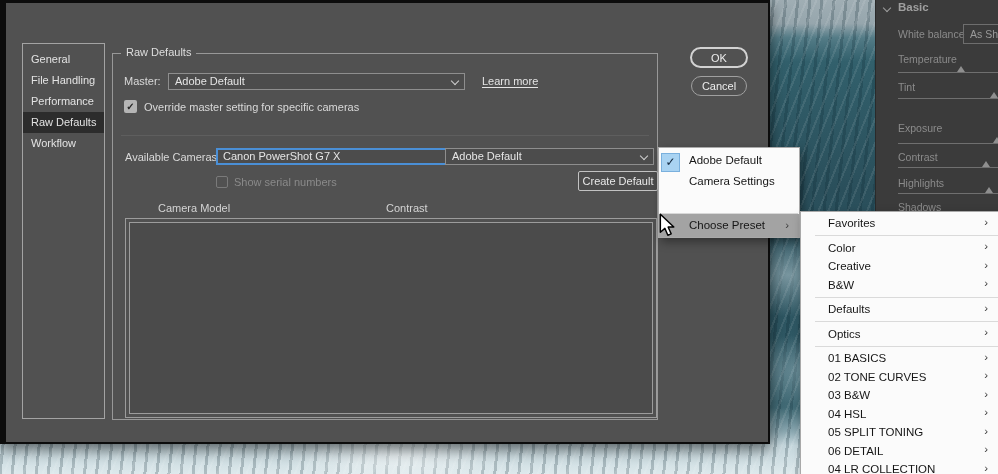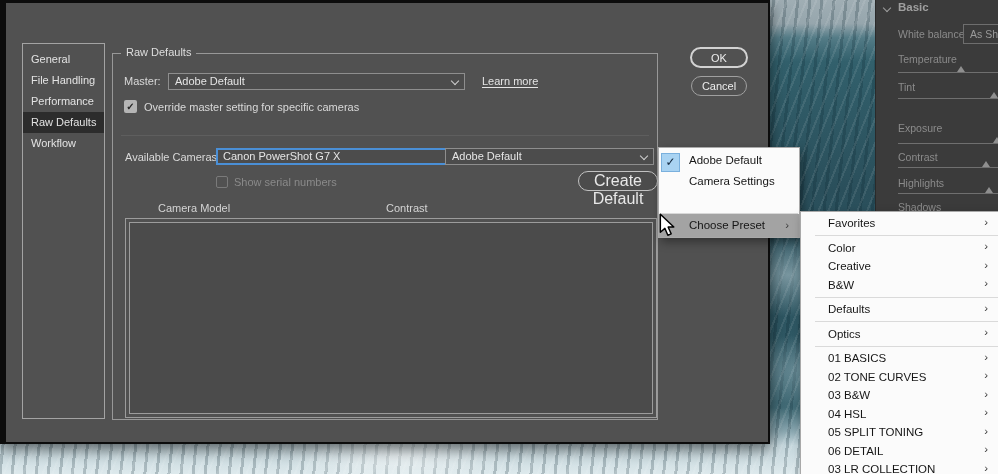--- a/index.html
+++ b/index.html
@@ -75,22 +75,22 @@
   }
   .sel-focus { border:1px solid #4a8fd6; box-shadow:inset 0 0 0 1px #4a8fd6; }
   .chev { position:absolute; right:6px; top:4px; width:6px; height:6px;
     border-right:1px solid #cfcfcf; border-bottom:1px solid #cfcfcf; transform:rotate(45deg); }
   .link { position:absolute; color:#e4e4e4; font-size:11px; border-bottom:1px solid #e4e4e4; white-space:nowrap; }
   .cb { position:absolute; width:13px; height:13px; background:#b5b5b5; border-radius:2px;
     color:#262626; font-size:10px; font-weight:bold; line-height:13px; text-align:center; }
   .cb-off { position:absolute; width:12px; height:12px; border:1px solid #7a7a7a; border-radius:2px; }
   .dim { color:#8a8a8a; }
   .btn-flat {
-    position:absolute; background:#4c4c4c; border:1px solid #c2c2c2; border-radius:10px;
-    color:#e8e8e8; font-size:16px; text-align:center;
+    position:absolute; background:#4c4c4c; border:1px solid #c2c2c2; border-radius:2px;
+    color:#e8e8e8; font-size:11px; text-align:center;
   }
   .hrule { position:absolute; left:8px; right:8px; height:1px; background:#5e5e5e; }
   .col-hdr { position:absolute; color:#d4d4d4; font-size:11px; white-space:nowrap; }
   .tbl-outer { position:absolute; left:12px; top:164px; width:532px; height:200px; border:1px solid #9c9c9c; }
   .tbl-inner { position:absolute; inset:3px; border:1px solid #9c9c9c; background:#4b4b4b; }
   .btn-pill {
     position:absolute; border-radius:12px; background:transparent; color:#ececec;
     font-size:11px; text-align:center;
   }
 
@@ -279,21 +279,21 @@
       </div>
     <div class="s-item">
         <span>05 SPLIT TONING</span>
         <span class="s-arrow">›</span>
       </div>
     <div class="s-item">
         <span>06 DETAIL</span>
         <span class="s-arrow">›</span>
       </div>
     <div class="s-item">
-        <span>03 LR COLLECTION</span>
+        <span>04 LR COLLECTION</span>
         <span class="s-arrow">›</span>
       </div>
   </div>
 
   <svg class="cursor" width="17" height="25" viewBox="0 0 14 21">
     <polygon points="1,1 1,16.2 4.8,12.9 7.3,18.7 10.1,17.5 7.5,11.8 12.3,11.8" fill="#ffffff" stroke="#000000" stroke-width="1.2" stroke-linejoin="round"></polygon>
   </svg>
 
 </div>
 

